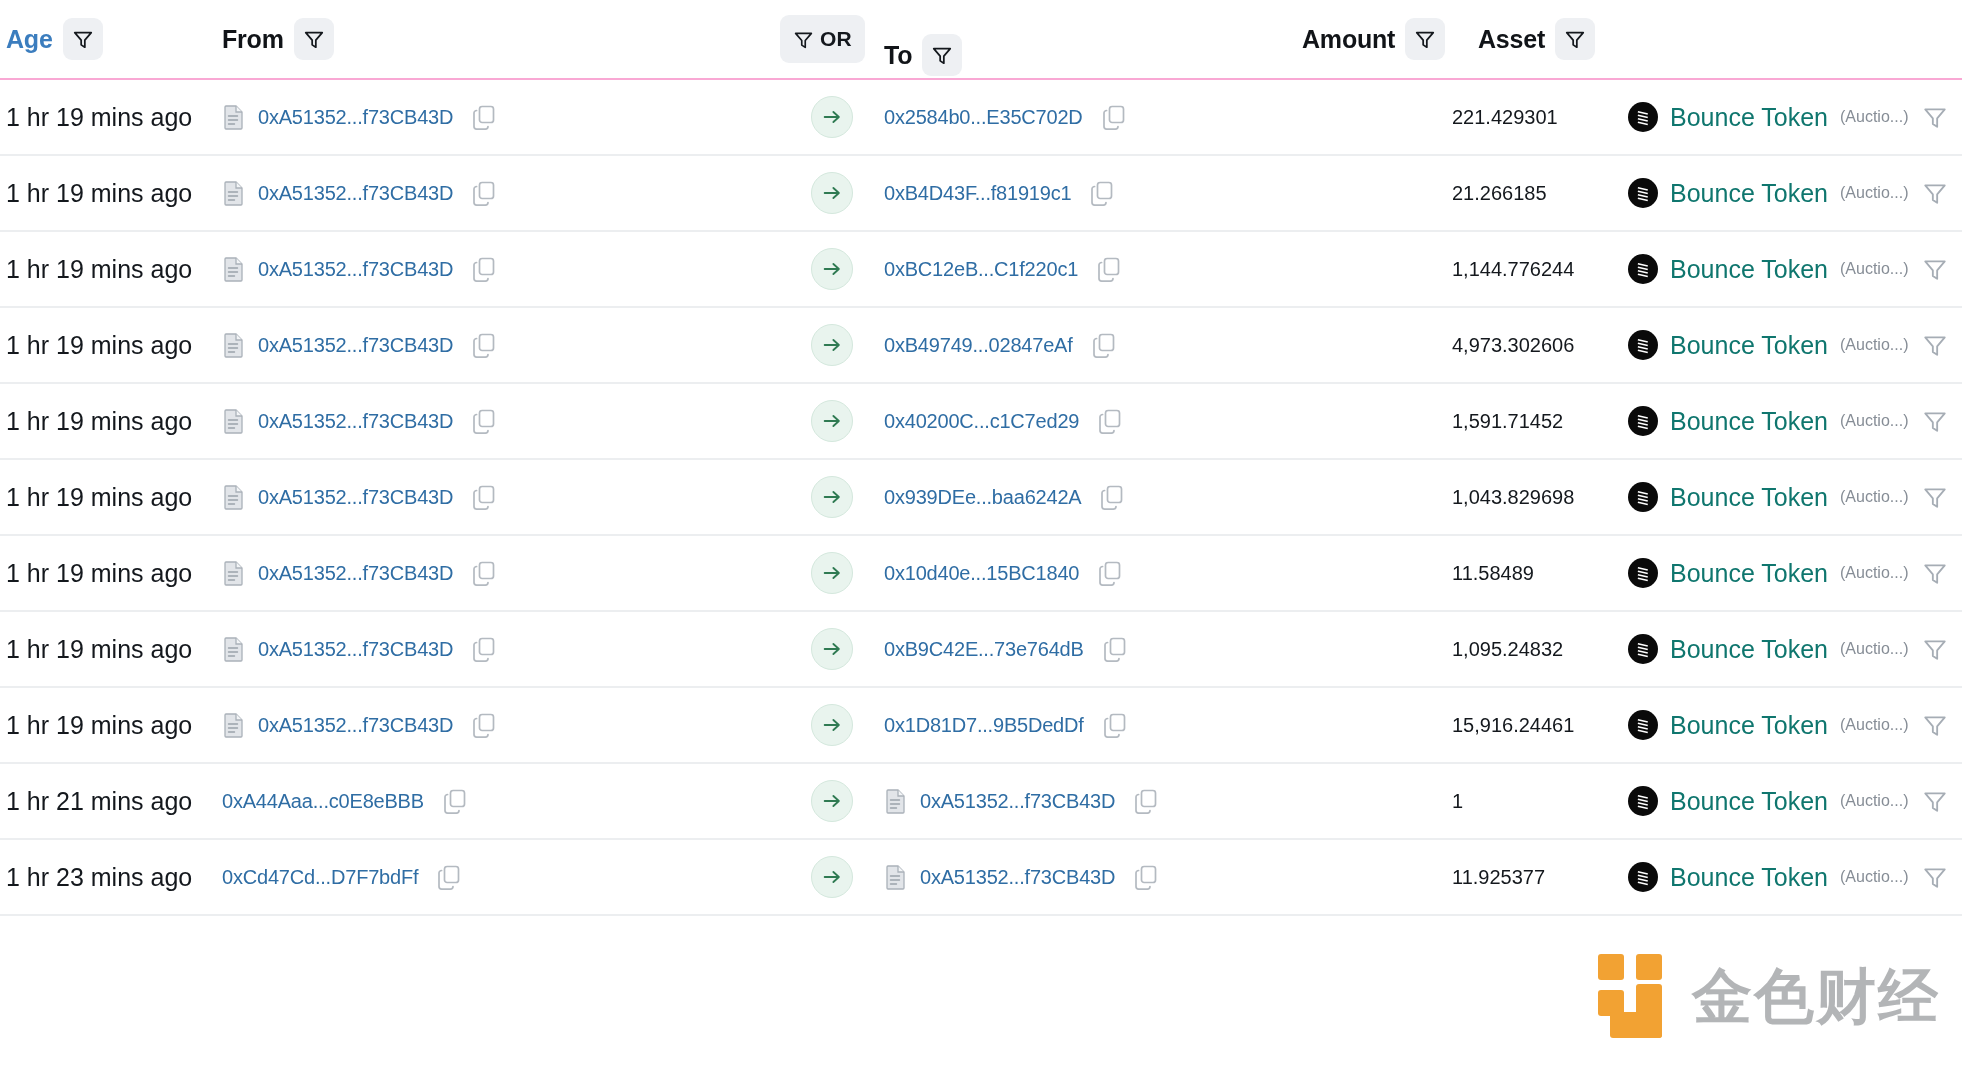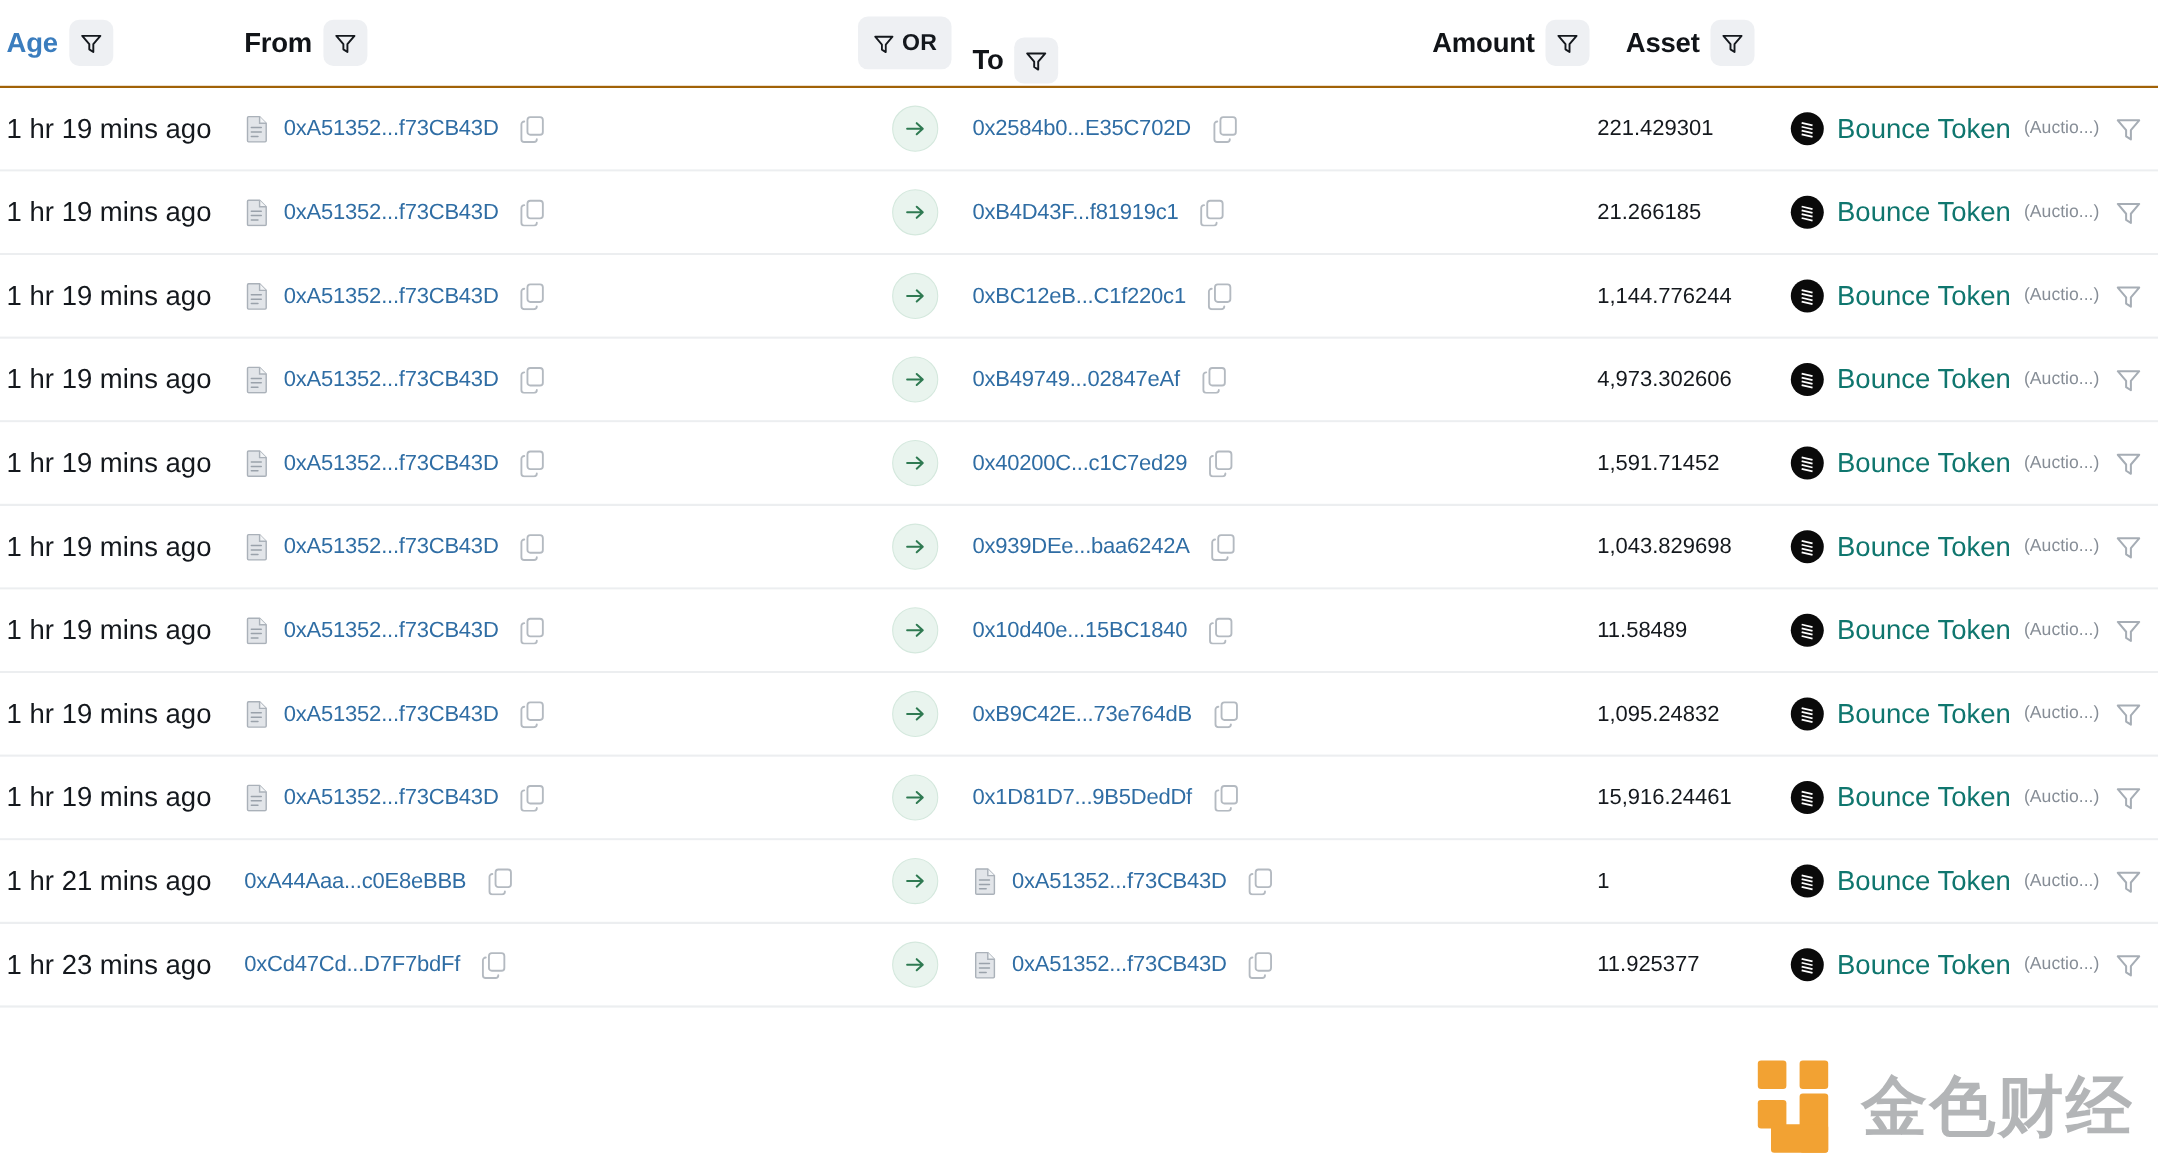--- a/index.html
+++ b/index.html
@@ -17,21 +17,21 @@
     height: 1066px;
     position: relative;
     background: #fff;
   }
 
   
   .thead {
     display: flex;
     align-items: center;
     height: 80px;
-    border-bottom: 2px solid #a16207;
+    border-bottom: 2px solid #f9a8d4;
     background: #fff;
     position: relative;
   }
 
   .th {
     display: flex;
     align-items: center;
     height: 100%;
     gap: 10px;
     flex: 0 0 auto;
@@ -178,21 +178,21 @@
     font-size: 16px;
     color: #868d96;
     white-space: nowrap;
   }
   .asset-filter { margin-left: auto; flex: 0 0 auto; display: block; }
 
   
   .watermark {
     position: absolute;
     right: 22px;
-    bottom: 14px;
+    bottom: 24px;
     display: flex;
     align-items: center;
     gap: 10px;
     pointer-events: none;
     z-index: 5;
   }
   .wm-logo { display: block; }
   .wm-text {
     font-size: 60px;
     font-weight: 700;

